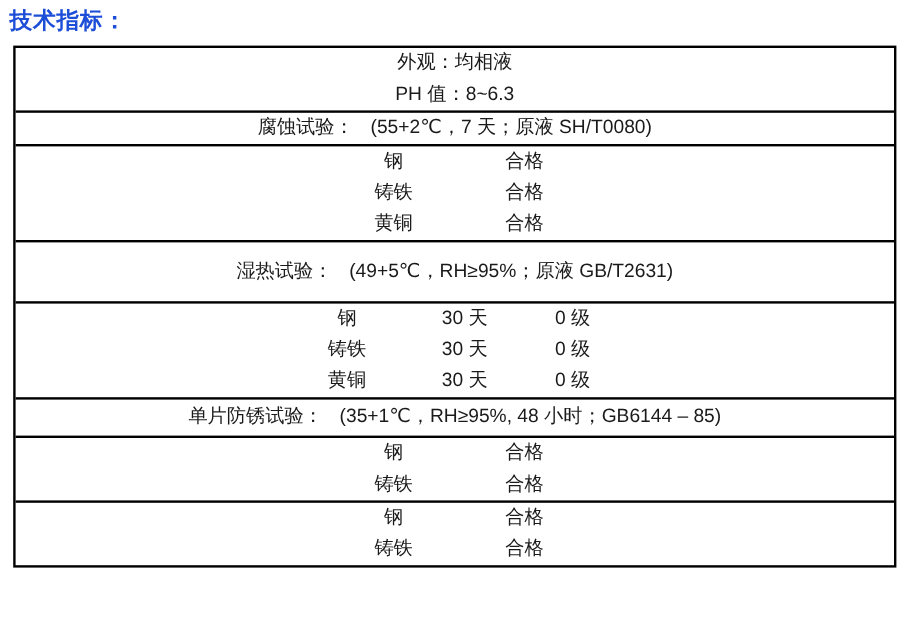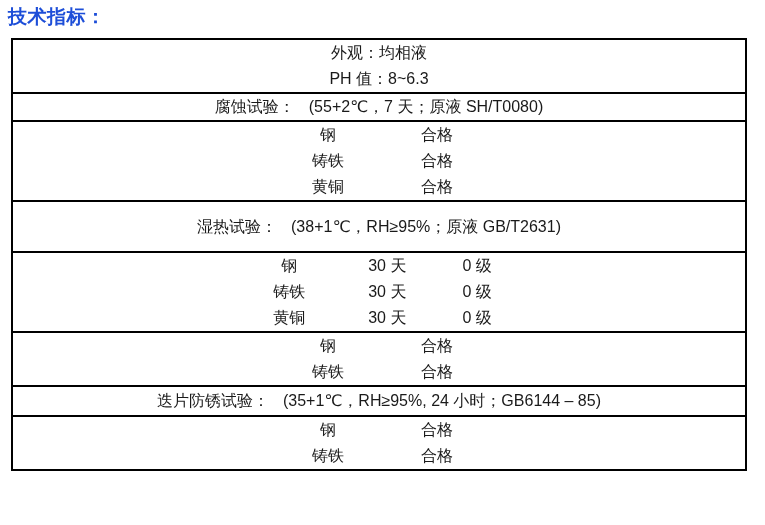--- a/index.html
+++ b/index.html
@@ -98,21 +98,21 @@
       </div>
       <div class="line pair">
         <span class="metal">黄铜</span>
         <span>合格</span>
       </div>
     </div>
 
     <div class="trow h51">
       <div class="line lv">
         <span>湿热试验：</span>
-        <span>(38+1℃，RH≥95%；原液  GB/T2631)</span>
+        <span>(49+5℃，RH≥95%；原液  GB/T2631)</span>
       </div>
     </div>
 
     <div class="trow h77">
       <div class="line trip">
         <span class="metal">钢</span>
         <span>30 天</span>
         <span>0 级</span>
       </div>
       <div class="line trip">
@@ -120,38 +120,38 @@
         <span>30 天</span>
         <span>0 级</span>
       </div>
       <div class="line trip">
         <span class="metal">黄铜</span>
         <span>30 天</span>
         <span>0 级</span>
       </div>
     </div>
 
+    <div class="trow h32">
+      <div class="line lv">
+        <span>单片防锈试验：</span>
+        <span>(35+1℃，RH≥95%, 48 小时；GB6144 – 85)</span>
+      </div>
+    </div>
 
     <div class="trow h51">
       <div class="line pair">
         <span class="metal">钢</span>
         <span>合格</span>
       </div>
       <div class="line pair">
         <span class="metal">铸铁</span>
         <span>合格</span>
       </div>
     </div>
 
-    <div class="trow h30">
-      <div class="line lv">
-        <span>迭片防锈试验：</span>
-        <span>(35+1℃，RH≥95%, 24 小时；GB6144 – 85)</span>
-      </div>
-    </div>
 
     <div class="trow h51">
       <div class="line pair">
         <span class="metal">钢</span>
         <span>合格</span>
       </div>
       <div class="line pair">
         <span class="metal">铸铁</span>
         <span>合格</span>
       </div>

